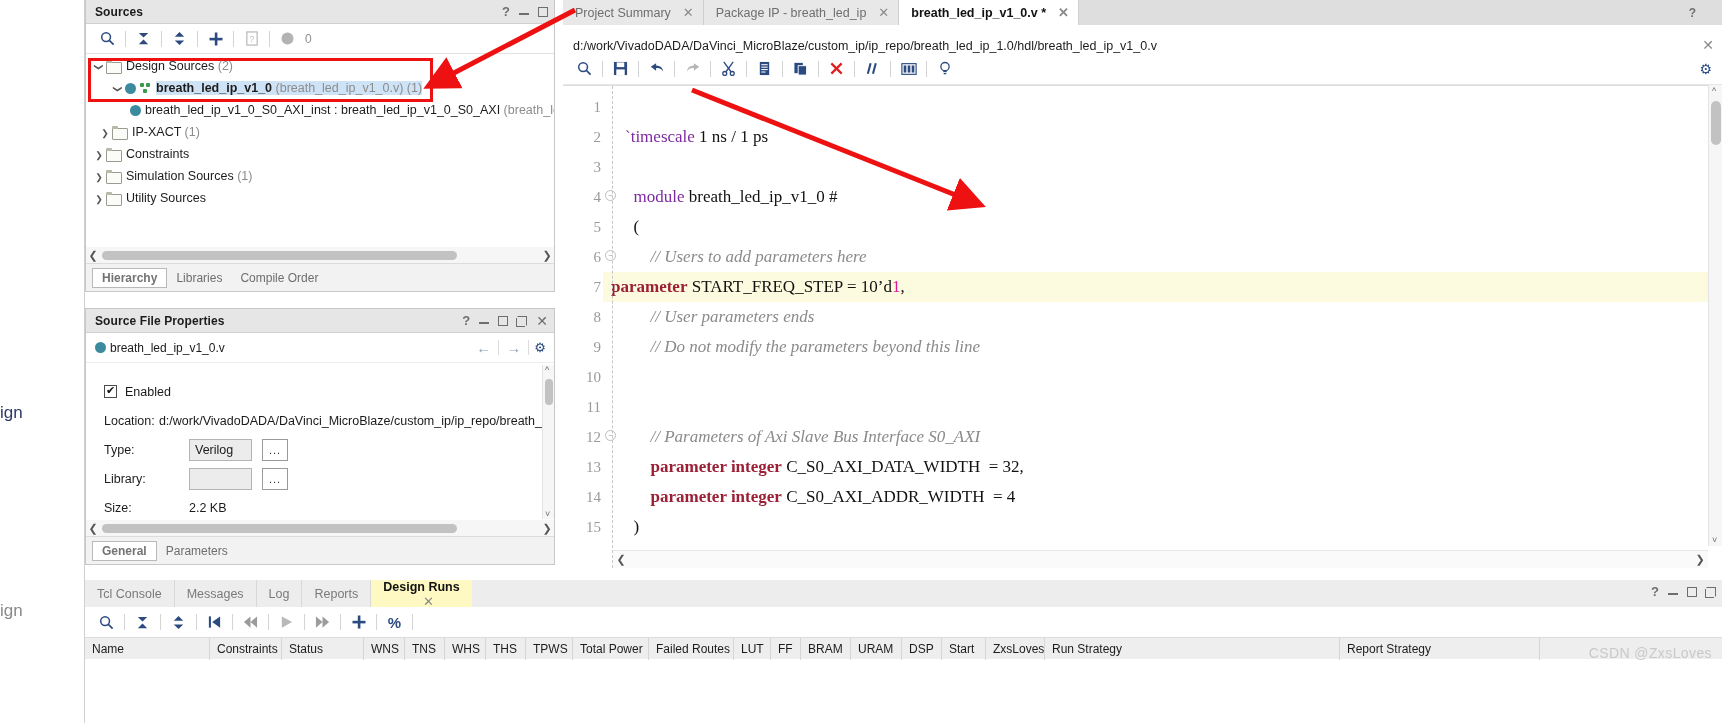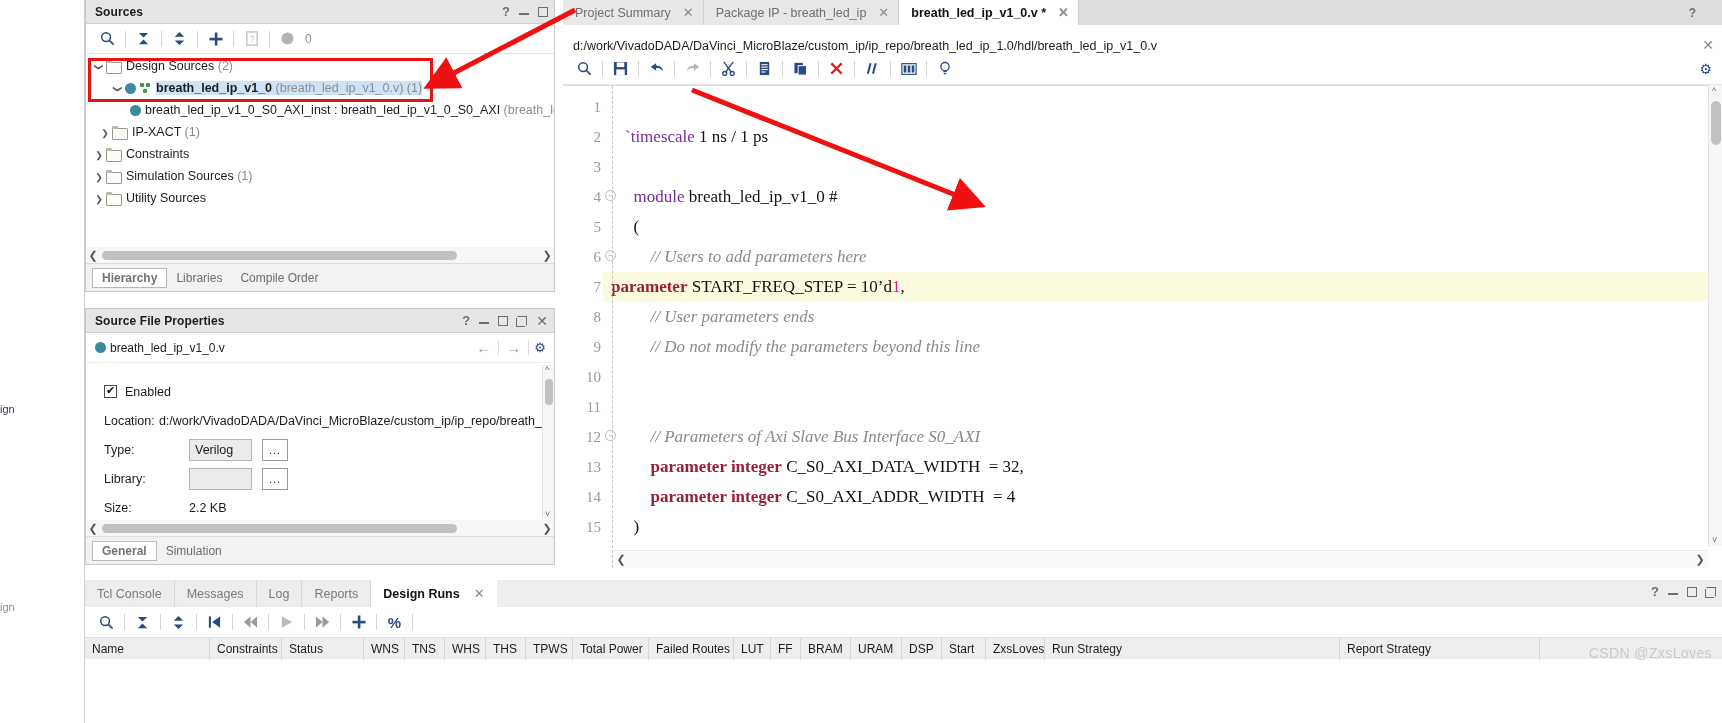--- a/index.html
+++ b/index.html
@@ -114,33 +114,33 @@
   .mag { color:#e0189a; }
   .plain { color:#111; }
   .ed-vscroll { position:absolute; right:0; top:85px; bottom:22px; width:14px; background:#f6f6f6; border-left:1px solid #e4e4e4;}
   .ed-vscroll .th { position:absolute; left:2px; top:16px; width:10px; height:44px; background:#c2c2c2; border-radius:5px;}
   .ed-hscroll { position:absolute; left:50px; right:14px; bottom:0; height:18px; display:flex; align-items:center; background:#fafafa; border-top:1px solid #e8e8e8;}
 
   
   #runs { left:85px; top:580px; width:1637px; height:143px; }
   .runs-tabs { height:27px; background:#ededed; display:flex; align-items:flex-end; position:relative;}
   .rtab { height:27px; display:flex; align-items:center; padding:0 12px; font-size:12.5px; color:#7a7a7a; border-right:1px solid #d8d8d8;}
-  .rtab.active { background:#ffffff; color:#111; font-weight:bold; border-right:none;}
+  .rtab.active { background:#fef9c3; color:#111; font-weight:bold; border-right:none;flex-direction:column;}
   .rtab .x { margin-left:14px; color:#8a8a8a; font-size:13px; font-weight:400;}
   .runs-wc { position:absolute; right:6px; top:5px; }
   .runs-toolbar { height:30px; background:#fff; display:flex; align-items:center; padding-left:8px;}
   .rt-head { height:22px; background:#eeeeee; display:flex; align-items:center; font-size:12px; color:#1c1c1c; border-top:1px solid #dcdcdc;}
   .rt-head div { padding-left:7px; border-right:1px solid #d6d6d6; height:22px; line-height:22px; white-space:nowrap; overflow:hidden;}
 
   
   #wm { position:absolute; right:10px; top:645px; color:#c9c9c9; font-size:14px; letter-spacing:.4px;}
 
   
   #lstrip { position:absolute; left:0; top:0; width:85px; height:723px; background:#ffffff; border-right:1px solid #cfcfcf;}
-  #lstrip .frag { position:absolute; font-size:11px; }
+  #lstrip .frag { position:absolute; font-size:17px; }
 
   
   #anno { position:absolute; left:0; top:0; width:1722px; height:723px; pointer-events:none;}
   #redbox { position:absolute; left:88px; top:58px; width:345px; height:44px; border:3px solid #ee1111; }
 </style>
 </head>
 <body>
 
 <div id="root">
 
@@ -319,21 +319,21 @@
     <div class="hscroll" style="bottom:28px;">
       <span class="arw">❮</span>
       <span class="track">
           <span class="thumb" style="width:355px;"></span>
         </span>
       <span class="arw">❯</span>
     </div>
 
     <div class="tabstrip" id="sfp-tabs">
         <div class="tab2 active">General</div>
-        <div class="tab2">Simulation</div>
+        <div class="tab2">Parameters</div>
       </div>
   </div>
 
   <div class="panel" id="editor">
     <div class="etabs" id="ed-tabs-host">
       <div id="ed-tabs" style="display:flex;align-items:flex-end;height:25px;">
           <div class="etab">
             <span>Project Summary</span>
             <span class="x">✕</span>
           </div>

